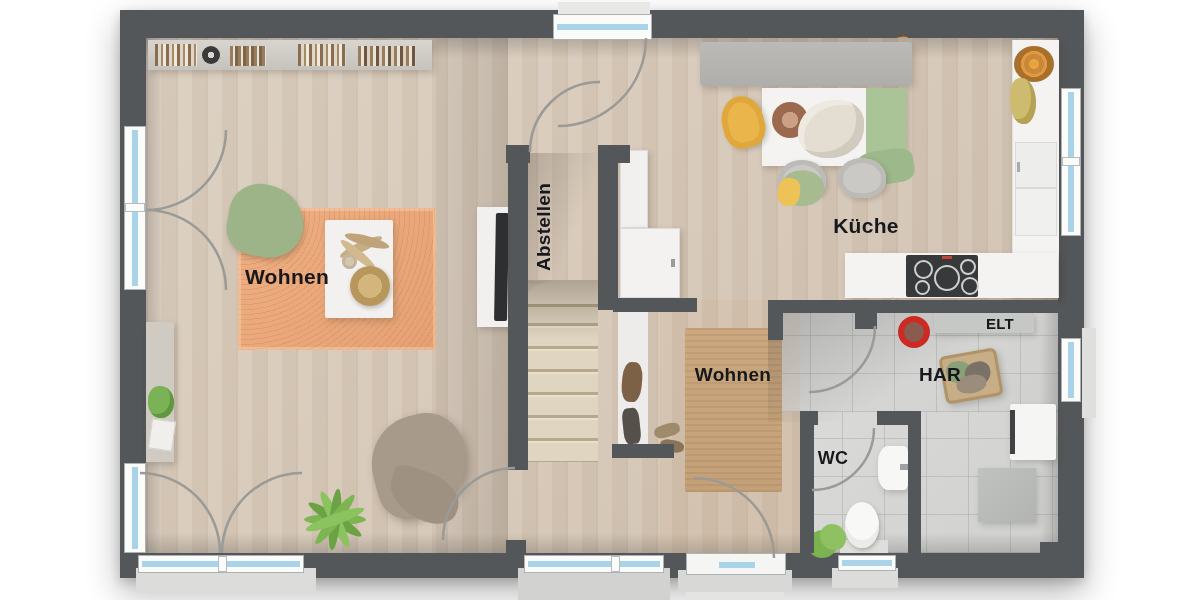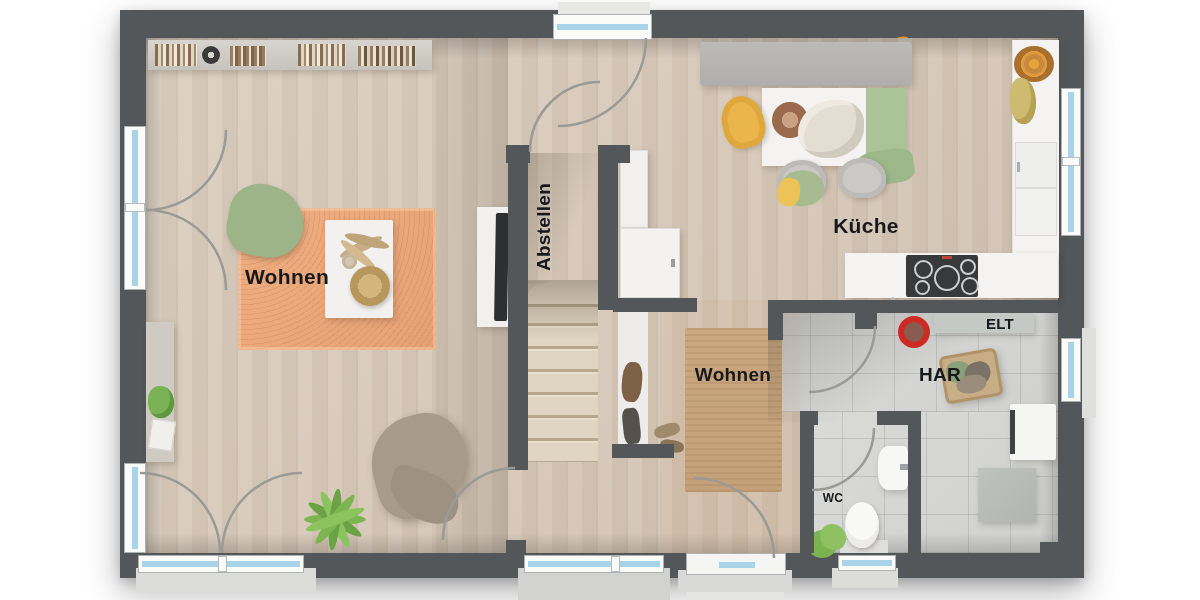--- a/index.html
+++ b/index.html
@@ -260,17 +260,17 @@
       <path d="M 526 28 A 88 88 0 0 1 438 116" stroke="#9a9a96" stroke-width="2.5"></path>
       <path d="M 574 468 A 80 80 0 0 1 654 548" stroke="#9a9a96" stroke-width="2.5"></path>
       <path d="M 755 316 A 66 66 0 0 1 689 382" stroke="#9a9a96" stroke-width="2.5"></path>
       <path d="M 754 418 A 62 62 0 0 1 692 480" stroke="#9a9a96" stroke-width="2.5"></path>
     </svg>
 
     <div class="label" style="left:167px;top:267px;font-size:21px;">Wohnen</div>
     <div class="label vert" style="left:424px;top:217px;font-size:19px;">Abstellen</div>
     <div class="label" style="left:746px;top:216px;font-size:21px;text-align:right;">Küche</div>
     <div class="label" style="left:613px;top:365px;font-size:19px;">Wohnen</div>
-    <div class="label" style="left:713px;top:448px;font-size:12px;margin-top:40px;">WC</div>
+    <div class="label" style="left:713px;top:448px;font-size:18px;">WC</div>
     <div class="label" style="left:820px;top:365px;font-size:19px;">HAR</div>
     <div class="label" style="left:880px;top:313px;font-size:15px;">ELT</div>
   </div>
 </div>
 
 </body></html>

